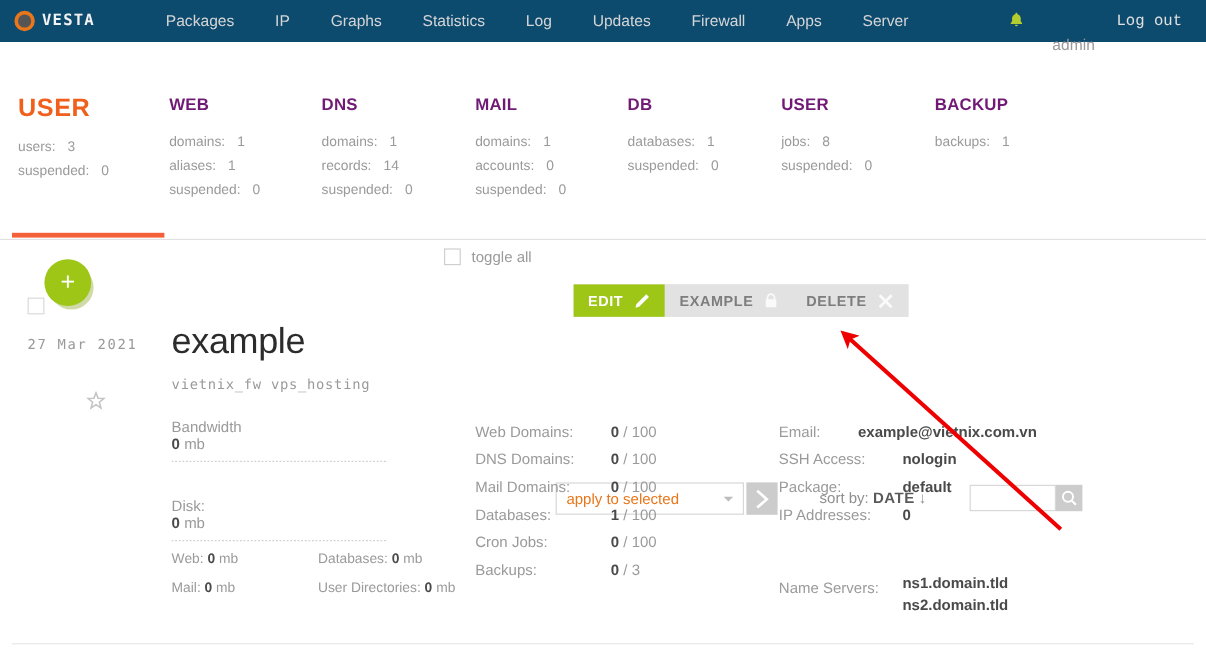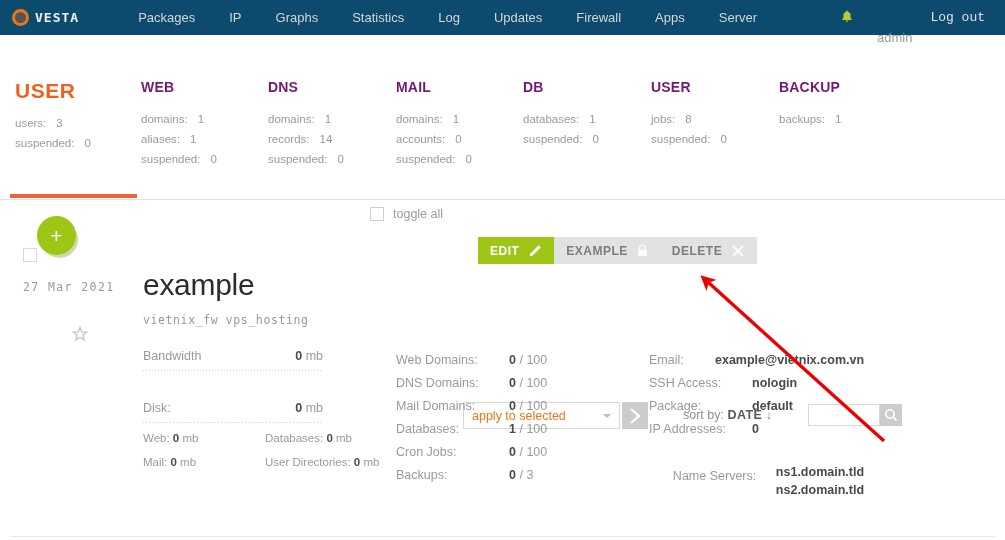--- a/index.html
+++ b/index.html
@@ -299,20 +299,21 @@
   }
 
   
   .col1 { position: absolute; left: 143px; top: 113px; width: 180px; }
   .meter-row {
     display: flex;
     justify-content: space-between;
     align-items: baseline;
     font-size: 12.5px;
     color: #9a9a9a;
+    flex-direction: column;
   }
   .meter-row .mval { color: #9a9a9a; }
   .meter-row .mval b { color: #4a4a4a; }
   .meter-line {
     height: 1px;
     margin-top: 7px;
     background-image: linear-gradient(to right, #cfcfcf 50%, rgba(255,255,255,0) 0%);
     background-size: 3px 1px;
     background-repeat: repeat-x;
   }
@@ -342,21 +343,21 @@
   
   .col3 { position: absolute; left: 649px; top: 113px; }
   .c3row {
     display: flex;
     font-size: 12.5px;
     color: #9a9a9a;
     line-height: 23px;
   }
   .c3row .lab { width: 66px; }
   .c3row .val { color: #4a4a4a; font-weight: bold; padding-left: 0; }
-  .c3row.ns { margin-top: 24px; align-items: flex-start; justify-content: flex-end; }
+  .c3row.ns { margin-top: 38px; align-items: flex-start; }
   .c3row.ns .lab { width: 103px; }
   .c3row.ns .val { line-height: 14px; }
   .c3row.ns .val div { margin-bottom: 4px; }
   .c3row.email .lab { width: 66px; }
 
   .bottom-rule {
     position: absolute;
     left: 10px; top: 536px;
     width: 985px; height: 1px;
     background: #e8e8e8;

